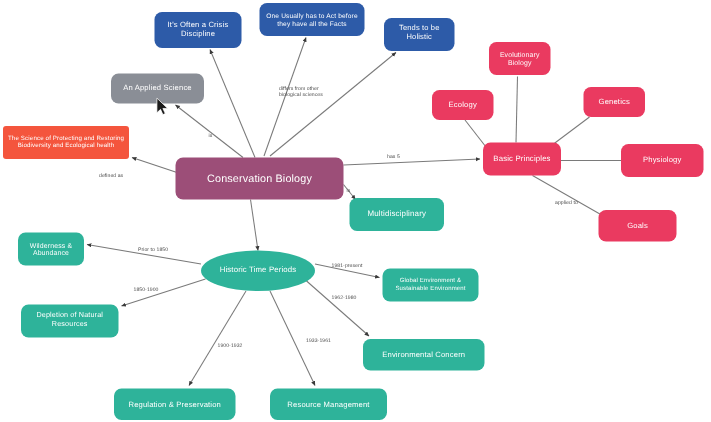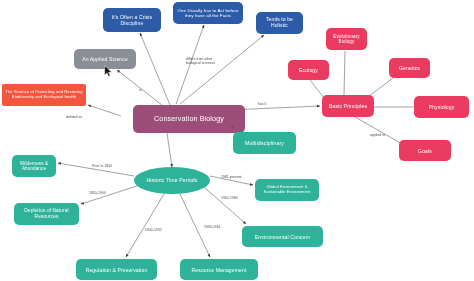--- a/index.html
+++ b/index.html
@@ -85,21 +85,21 @@
         <line x1="134" y1="176" x2="58" y2="163" stroke="#7a7a7a" stroke-width="0.7" marker-end="url(#arrowhead)"></line>
         <line x1="137" y1="186" x2="81" y2="204" stroke="#7a7a7a" stroke-width="0.7" marker-end="url(#arrowhead)"></line>
         <line x1="164" y1="194" x2="126" y2="257" stroke="#7a7a7a" stroke-width="0.7" marker-end="url(#arrowhead)"></line>
         <line x1="180" y1="194" x2="210" y2="257" stroke="#7a7a7a" stroke-width="0.7" marker-end="url(#arrowhead)"></line>
         <line x1="210" y1="176" x2="253" y2="185" stroke="#7a7a7a" stroke-width="0.7" marker-end="url(#arrowhead)"></line>
         <line x1="204" y1="187" x2="246" y2="224" stroke="#7a7a7a" stroke-width="0.7" marker-end="url(#arrowhead)"></line>
       </g>
   </svg>
 
   <div id="node-layer">
-      <div class="node rounded" style="left: 117px; top: 105px; width: 112px; height: 28px; background: rgb(156, 78, 120); font-size: 7.2px; color: rgb(255, 255, 255); margin-left: 16px;">
+      <div class="node rounded" style="left: 117px; top: 105px; width: 112px; height: 28px; background: rgb(156, 78, 120); font-size: 7.2px; color: rgb(255, 255, 255);">
         <span>Conservation Biology</span>
       </div>
       <div class="node sharp" style="left: 2px; top: 84px; width: 84px; height: 22px; background: rgb(244, 85, 61); font-size: 4.1px; color: rgb(255, 255, 255);">
         <span>The Science of Protecting and Restoring Biodiversity and Ecological health</span>
       </div>
       <div class="node rounded" style="left: 74px; top: 49px; width: 62px; height: 20px; background: rgb(138, 142, 150); font-size: 5.1px; color: rgb(255, 255, 255);">
         <span>An Applied Science</span>
       </div>
       <div class="node rounded" style="left: 103px; top: 8px; width: 58px; height: 24px; background: rgb(45, 91, 168); font-size: 5.1px; color: rgb(255, 255, 255);">
         <span>It's Often a Crisis Discipline</span>

